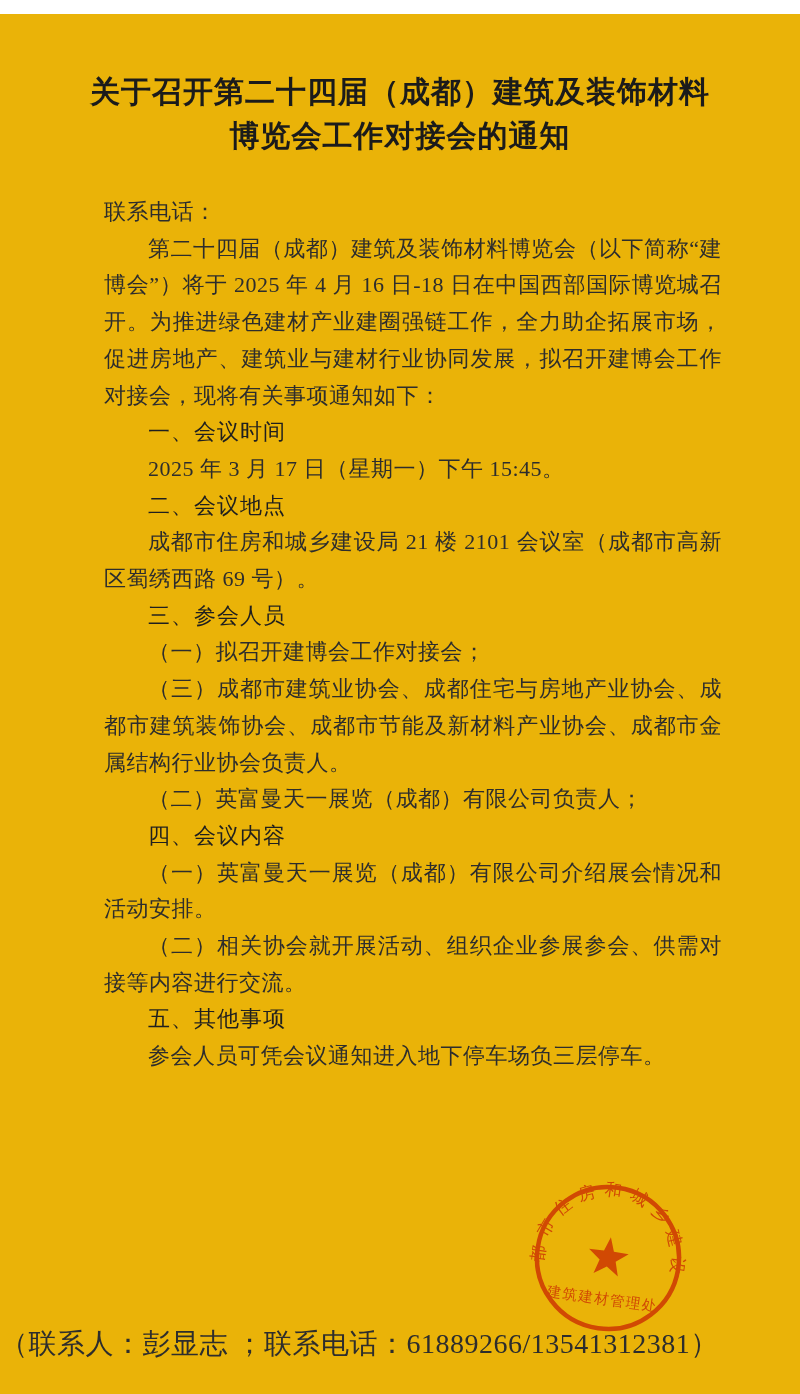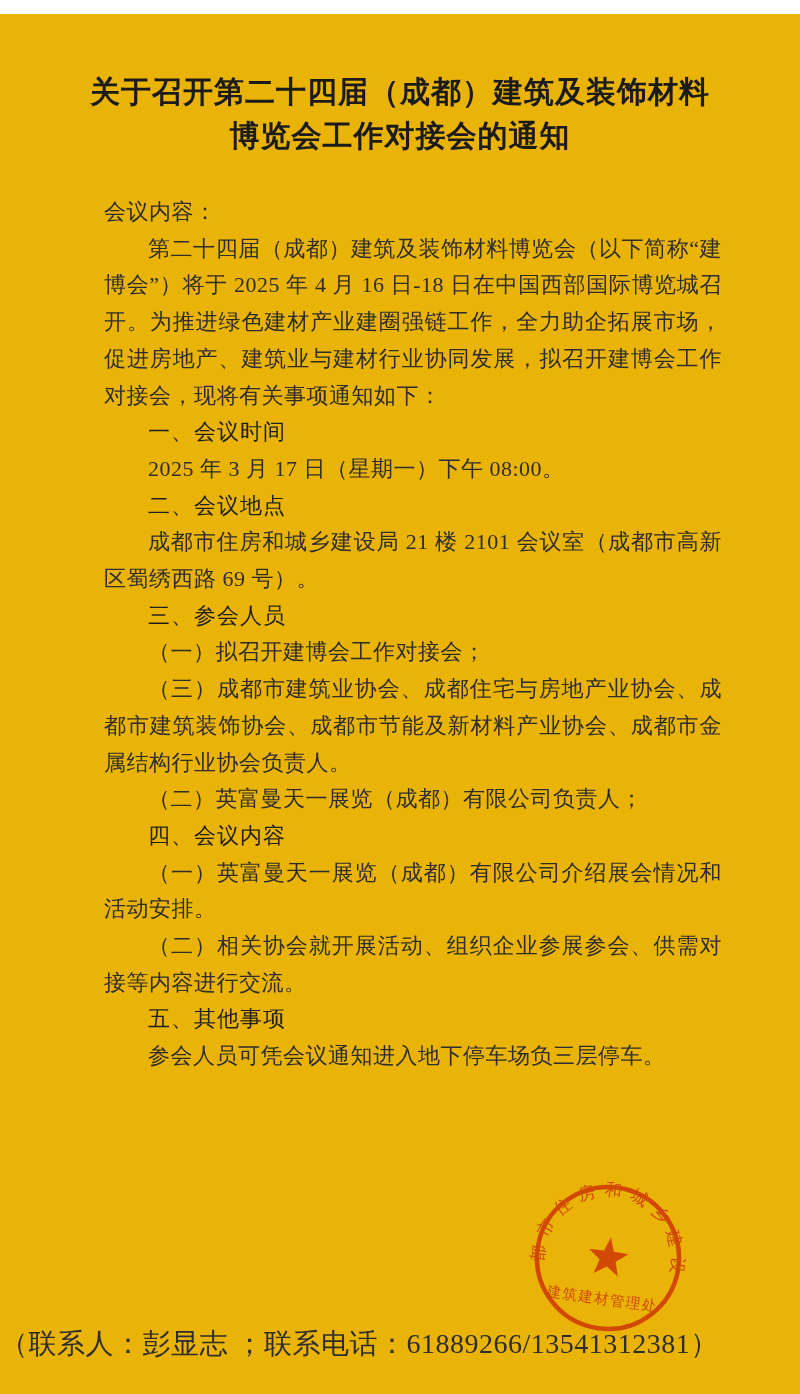--- a/index.html
+++ b/index.html
@@ -80,25 +80,25 @@
 <body>
 
 <div class="page">
 
   <h1 class="title">
     <div>关于召开第二十四届（成都）建筑及装饰材料</div>
     <div>博览会工作对接会的通知</div>
   </h1>
 
   <div class="body-text">
-    <p>会议内容：</p>
+    <p>联系电话：</p>
     <p class="indent">第二十四届（成都）建筑及装饰材料博览会（以下简称“建博会”）将于 2025 年 4 月 16 日-18 日在中国西部国际博览城召开。为推进绿色建材产业建圈强链工作，全力助企拓展市场，促进房地产、建筑业与建材行业协同发展，拟召开建博会工作对接会，现将有关事项通知如下：</p>
 
     <p class="heading">一、会议时间</p>
-    <p class="indent">2025 年 3 月 17 日（星期一）下午 08:00。</p>
+    <p class="indent">2025 年 3 月 17 日（星期一）下午 15:45。</p>
 
     <p class="heading">二、会议地点</p>
     <p class="indent">成都市住房和城乡建设局 21 楼 2101 会议室（成都市高新区蜀绣西路 69 号）。</p>
 
     <p class="heading">三、参会人员</p>
     <p class="indent">（一）拟召开建博会工作对接会；</p>
     <p class="indent">（三）成都市建筑业协会、成都住宅与房地产业协会、成都市建筑装饰协会、成都市节能及新材料产业协会、成都市金属结构行业协会负责人。</p>
     <p class="indent">（二）英富曼天一展览（成都）有限公司负责人；</p>
 
     <p class="heading">四、会议内容</p>

